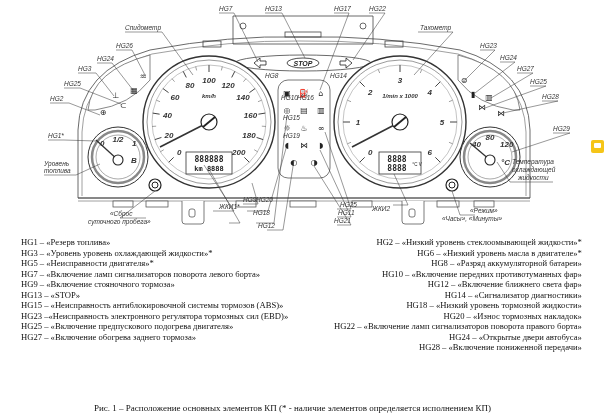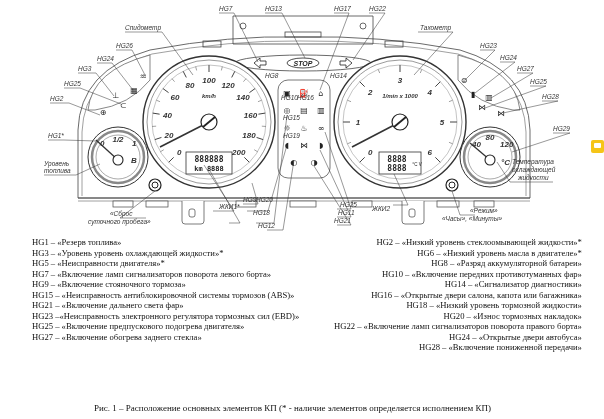--- a/index.html
+++ b/index.html
@@ -2,21 +2,21 @@
 <html><head>
 <meta charset="utf-8">
 <style>
   html, body { margin: 0; padding: 0; background: #ffffff; }
   body { width: 604px; height: 419px; position: relative; overflow: hidden; font-family: "Liberation Serif", serif; color: #111; }
   #diagram { position: absolute; left: 0; top: 0; width: 604px; height: 235px; }
   .callout { font-family: "Liberation Sans", sans-serif; font-style: italic; font-size: 6.5px; fill: #333; }
   .dial-num { font-family: "Liberation Sans", sans-serif; font-weight: bold; font-style: italic; font-size: 8px; fill: #333; }
   .small-lbl { font-family: "Liberation Sans", sans-serif; font-style: italic; font-size: 6px; fill: #333; }
   .legend { position: absolute; top: 237px; font-size: 8.6px; line-height: 10.5px; white-space: nowrap; }
-  #legend-left { left: 32px; }
+  #legend-left { left: 21px; }
   #legend-right { left: 331px; text-align: right; }
   .legend-row { height: 10.5px; }
   #caption { position: absolute; left: 0; width: 585px; top: 403px; text-align: center; font-size: 9px; white-space: nowrap; }
   #chat-badge { position: absolute; left: 591px; top: 140px; width: 13px; height: 13px; background: #f5c518; border-radius: 2px; }
   #chat-badge::after { content: ""; position: absolute; left: 3px; top: 3px; width: 7px; height: 5px; background: #fff; border-radius: 1px; }
 </style>
 </head>
 <body>
 
 <svg id="diagram" viewBox="0 0 604 235" xmlns="http://www.w3.org/2000/svg">
@@ -305,34 +305,34 @@
 </svg>
 
 <div id="chat-badge"></div>
 
 <div id="legend-left" class="legend">
   <div class="legend-row">HG1 – «Резерв топлива»</div>
   <div class="legend-row">HG3 – «Уровень уровень охлаждающей жидкости»*</div>
   <div class="legend-row">HG5 – «Неисправности двигателя»*</div>
   <div class="legend-row">HG7 – «Включение ламп сигнализаторов поворота левого борта»</div>
   <div class="legend-row">HG9 – «Включение стояночного тормоза»</div>
+  <div class="legend-row">HG13 – «STOP»</div>
   <div class="legend-row">HG15 – «Неисправность антиблокировочной системы тормозов (ABS)»</div>
-  <div class="legend-row">HG21 – «Включение дальнего света фар»</div>
   <div class="legend-row">HG23 –«Неисправность электронного регулятора тормозных сил (EBD)»</div>
   <div class="legend-row">HG25 – «Включение предпускового подогрева двигателя»</div>
-  <div class="legend-row">HG27 – «Включение обогрева заднего стекла»</div>
+  <div class="legend-row">HG27 – «Включение обогрева заднего тормоза»</div>
 </div>
 
 <div id="legend-right" class="legend">
   <div class="legend-row">HG2 – «Низкий уровень стеклоомывающей жидкости»*</div>
   <div class="legend-row" style="padding-left:4px">HG6 – «Низкий уровень масла в двигателе»*</div>
   <div class="legend-row">HG8 – «Разряд аккумуляторной батареи»</div>
   <div class="legend-row" style="padding-left:2px">HG10 – «Включение передних противотуманных фар»</div>
+  <div class="legend-row" style="padding-left:2px">HG12 – «Включение ближнего света фар»</div>
   <div class="legend-row" style="padding-left:3px">HG14 – «Сигнализатор диагностики»</div>
-  <div class="legend-row" style="padding-left:2px">HG16 – «Открытые двери салона, капота или багажника»</div>
   <div class="legend-row" style="padding-left:2px">HG18 – «Низкий уровень тормозной жидкости»</div>
   <div class="legend-row" style="padding-left:3px">HG20 – «Износ тормозных накладок»</div>
   <div class="legend-row" style="padding-left:3px">HG22 – «Включение ламп сигнализаторов поворота правого борта»</div>
   <div class="legend-row" style="padding-left:3px">HG24 – «Открытые двери автобуса»</div>
   <div class="legend-row" style="padding-left:2px">HG28 – «Включение пониженной передачи»</div>
 </div>
 
 <div id="caption">Рис. 1 – Расположение основных элементов КП (* - наличие элементов определяется исполнением КП)</div>
 
 </body></html>

